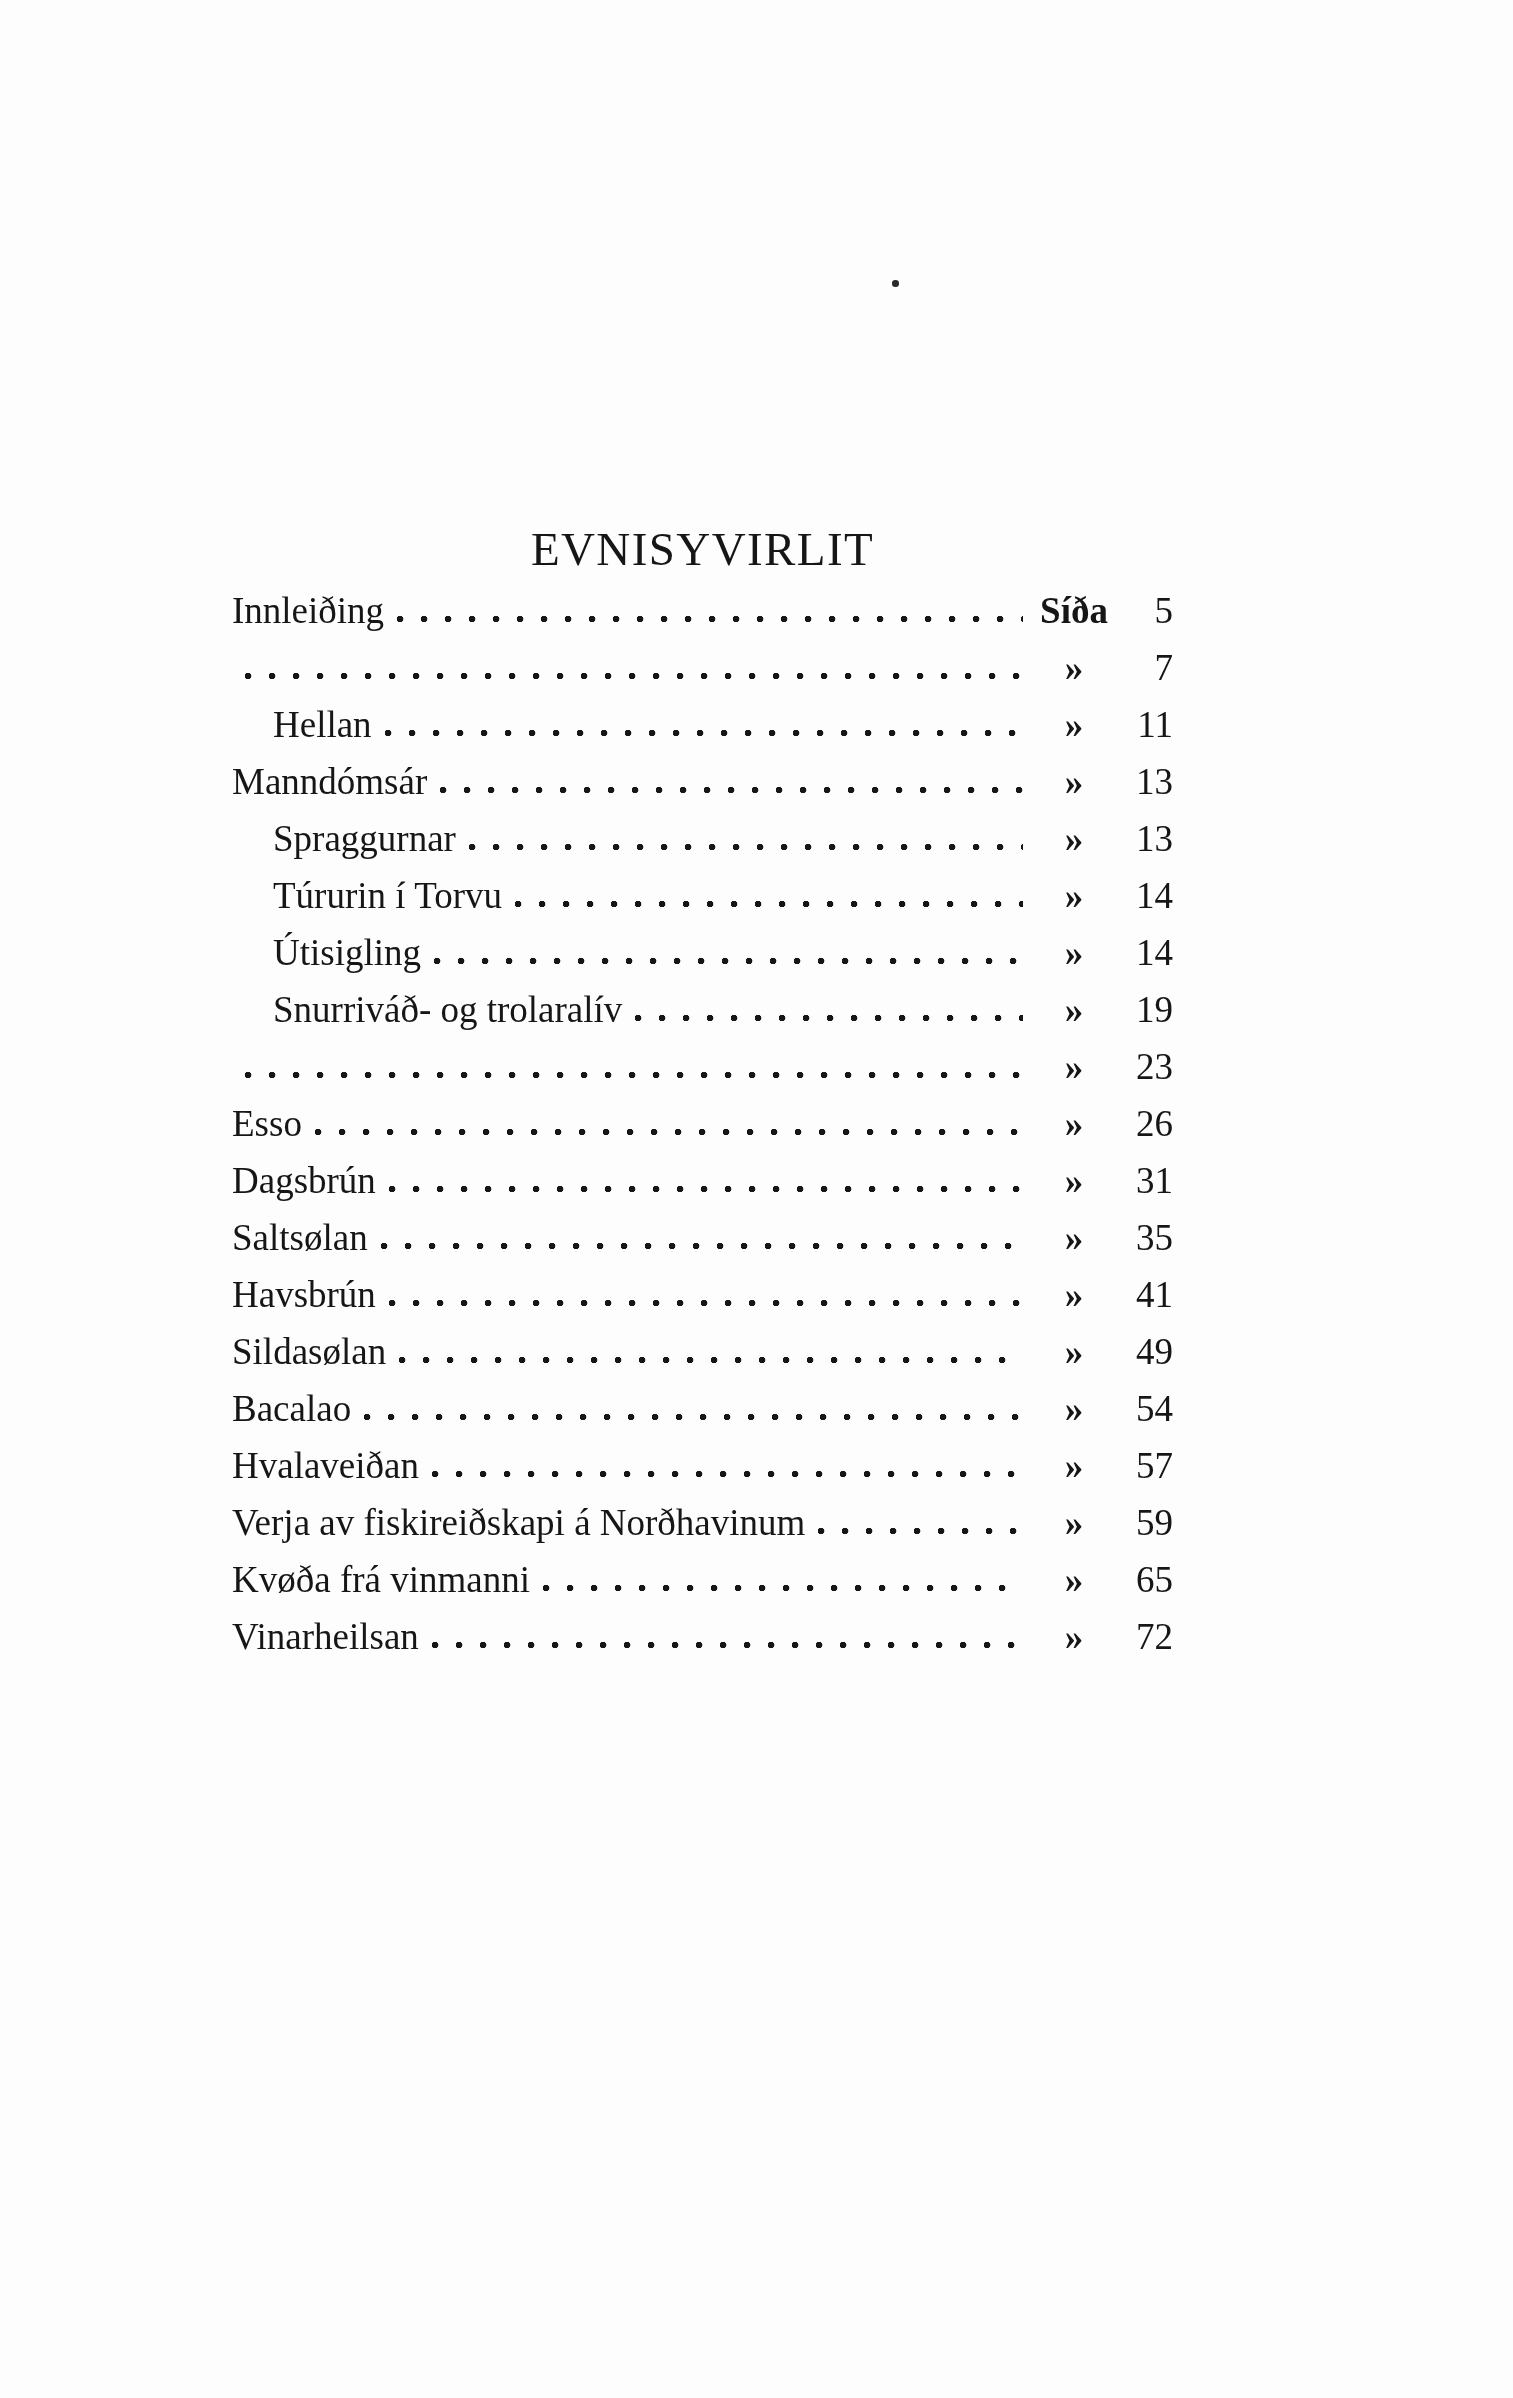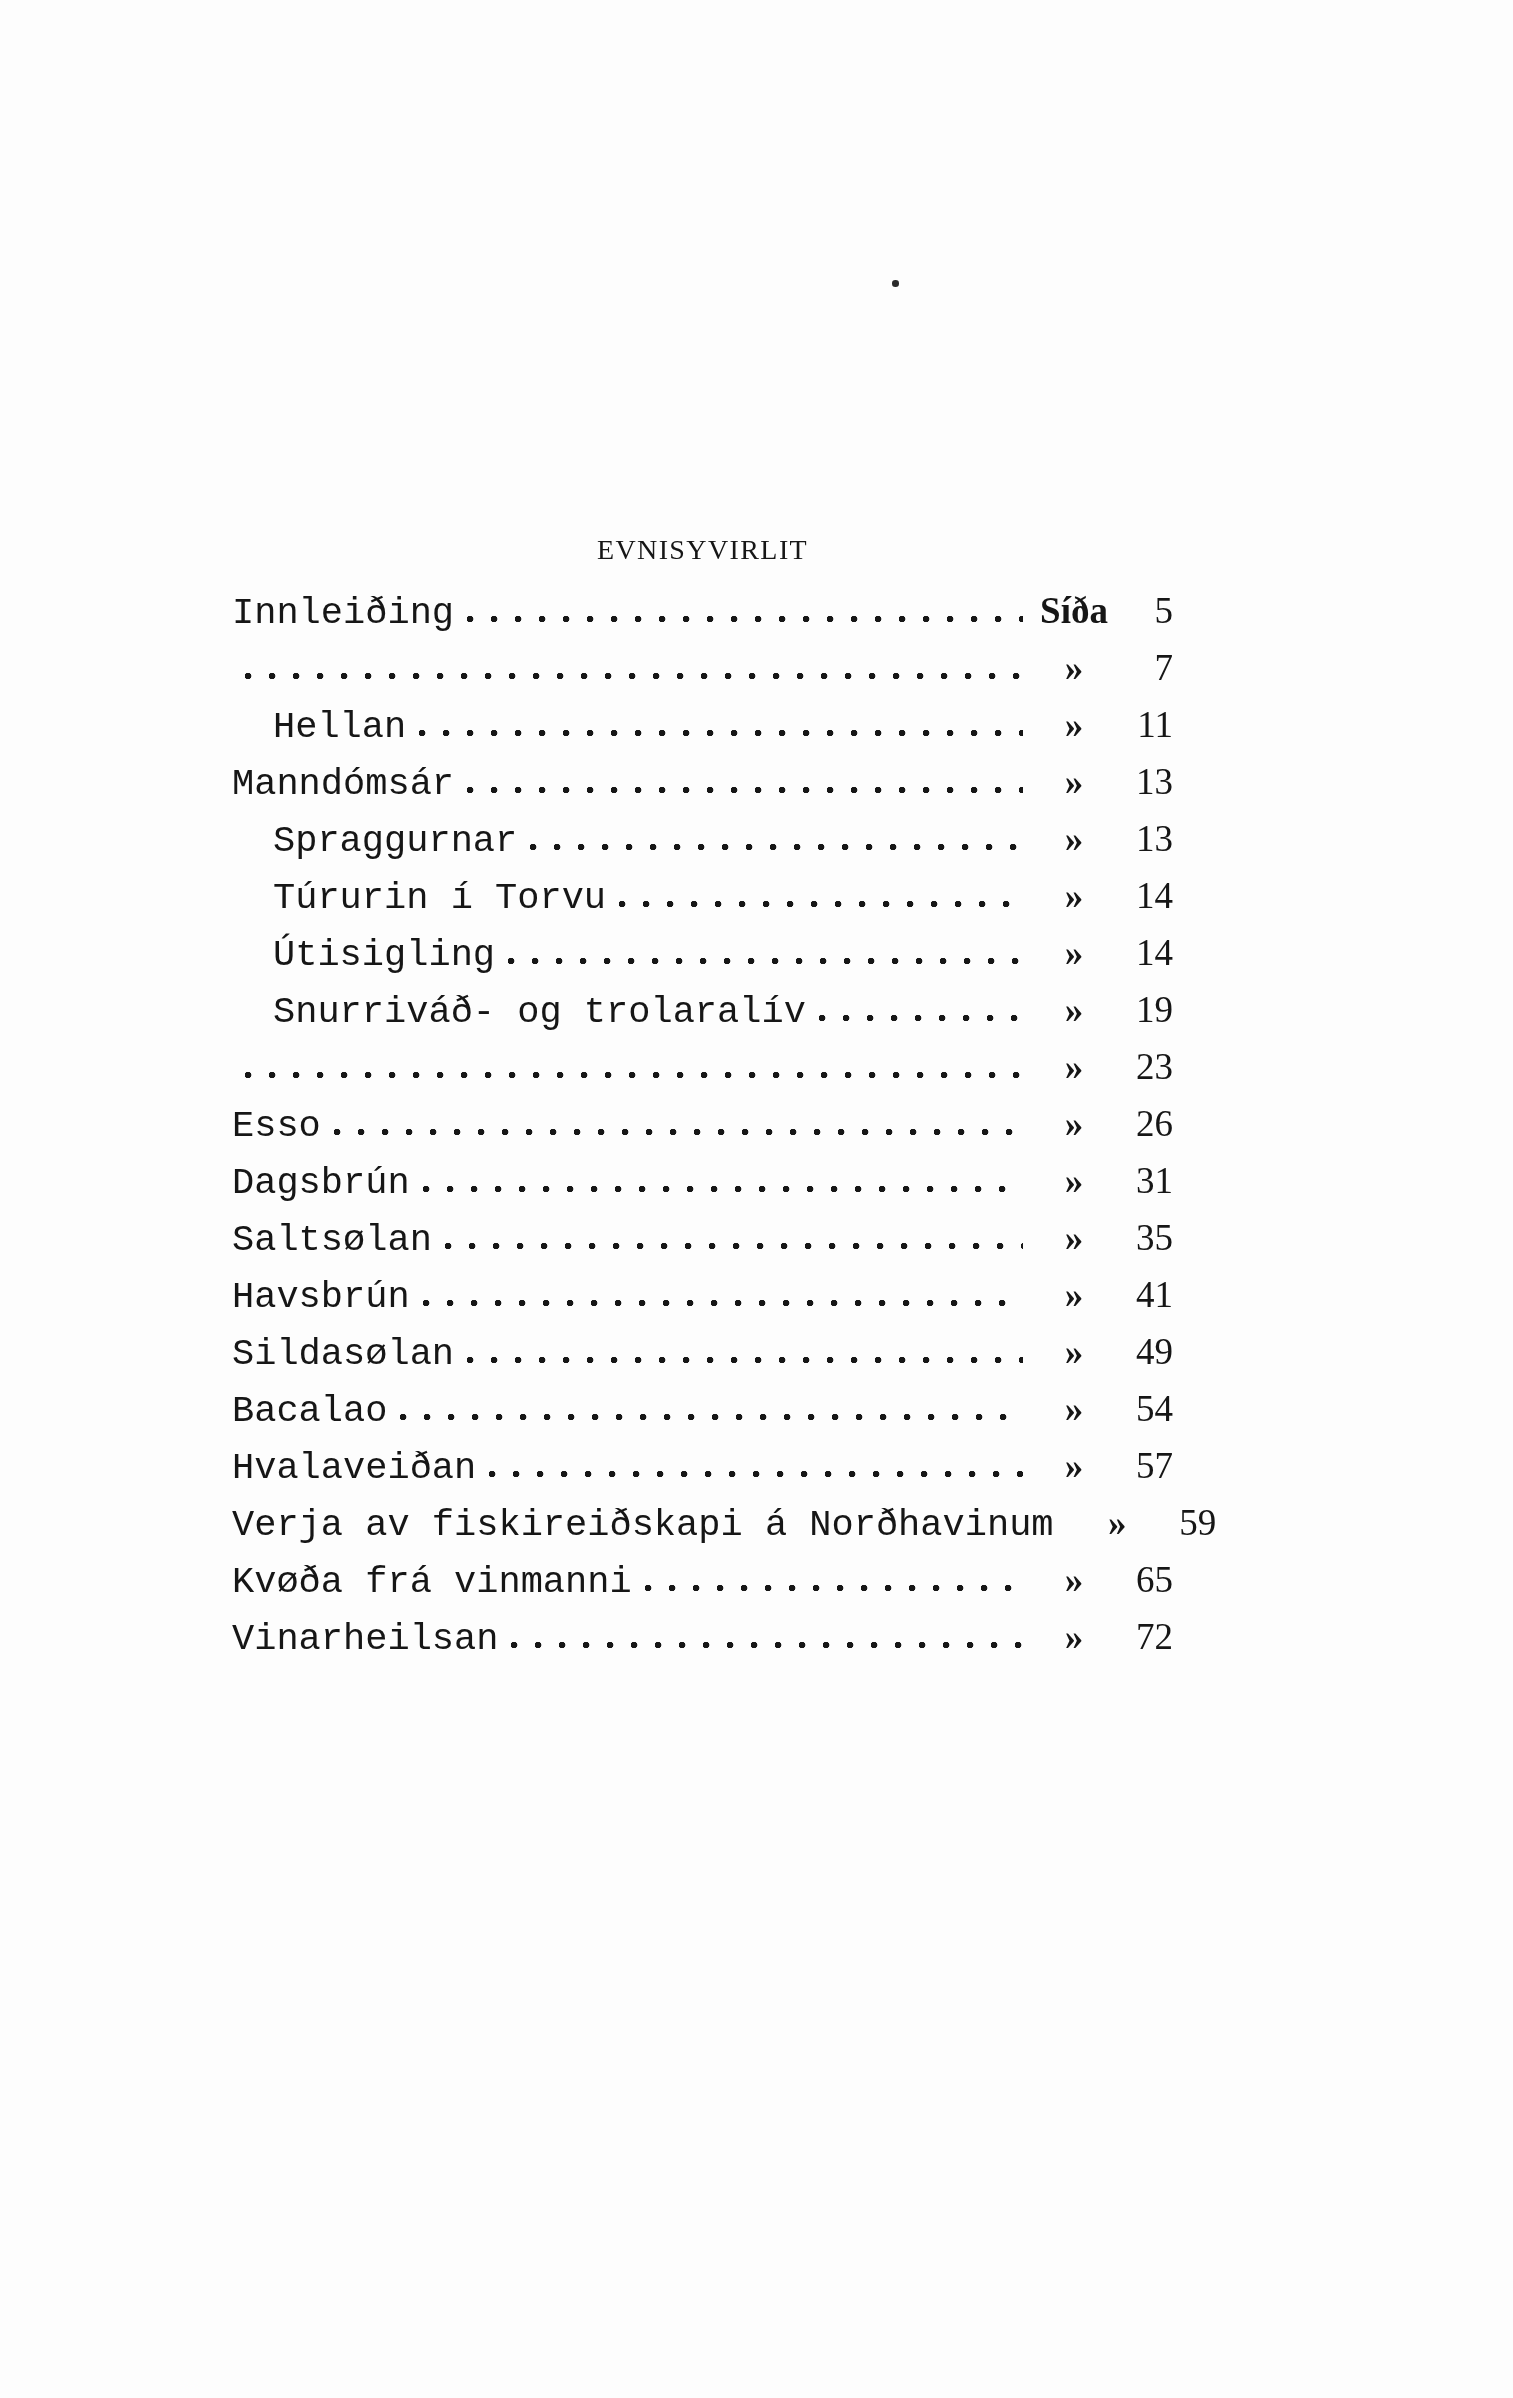--- a/index.html
+++ b/index.html
@@ -18,31 +18,31 @@
   .speck {
     position:absolute; left:892px; top:280px;
     width:6.6px; height:6.6px; border-radius:50%;
     background:#2a2a2a;
   }
 
   .toc-wrap {
     position:absolute; left:232px; top:529px; width:941px;
   }
   .title {
-    font-size:28px; line-height:41px; font-weight:normal;
+    font-size:47px; line-height:41px; font-weight:normal;
     text-align:center; letter-spacing:1.4px;
     margin:0 0 12px 0;
   }
   .row {
     display:flex; align-items:baseline;
     height:57px; line-height:57px;
     font-size:37px; white-space:nowrap;
   }
   .row.indent .name { padding-left:41px; }
-  .name { flex:0 0 auto;font-family:Liberation Mono, monospace; }
+  .name { flex:0 0 auto; }
   .leader {
     flex:1 1 auto;
     height:8.4px;
     margin:0 3.7px 0 13px;
     background-image: radial-gradient(circle at 3px 4.2px, var(--ink) 3px, rgba(0,0,0,0) 3.7px);
     background-size: 24px 8.4px;
     background-repeat: repeat-x;
     background-position: left bottom;
   }
   .marker { flex:0 0 94px; text-align:center;font-weight:bold; }

